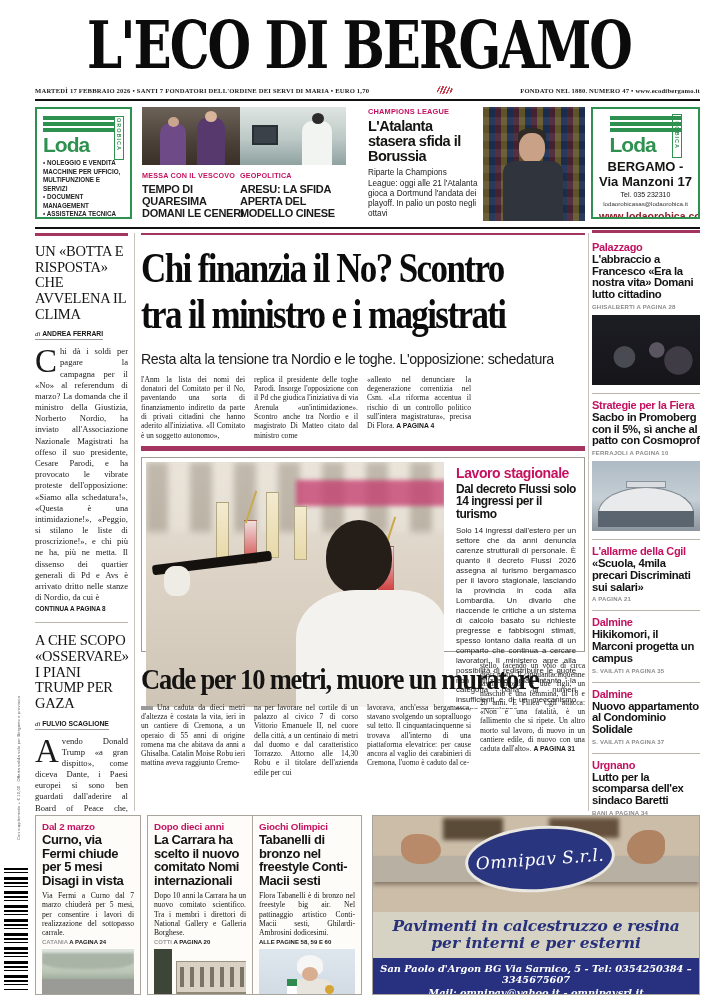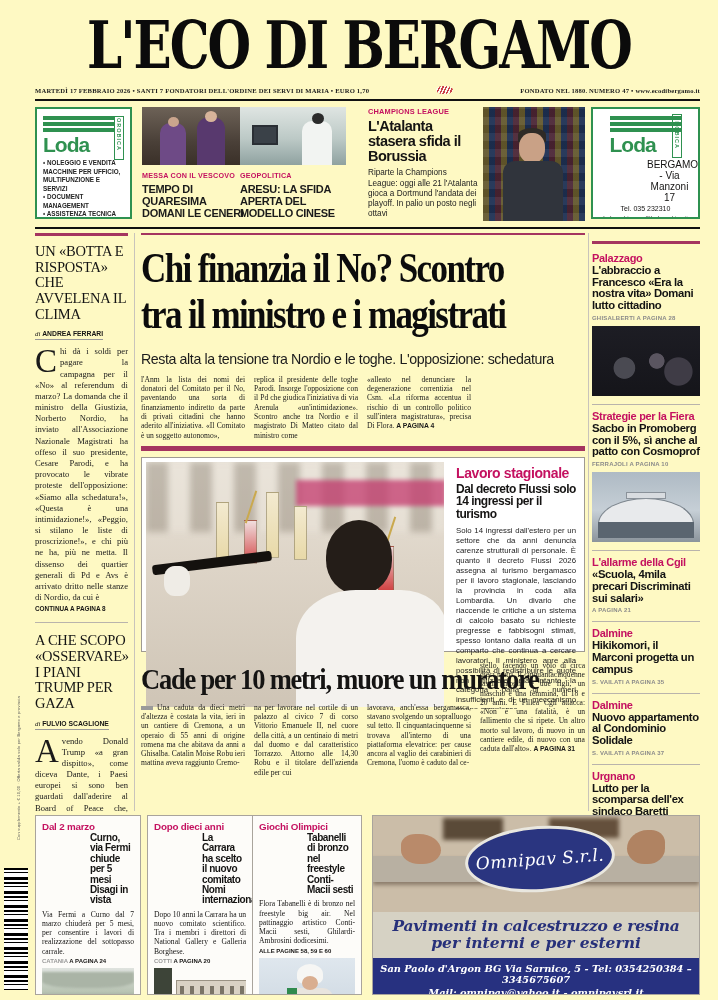--- a/index.html
+++ b/index.html
@@ -1,19 +1,19 @@
 <!DOCTYPE html>
 <html><head>
 <meta charset="utf-8">
 <style>
   * { margin:0; padding:0; box-sizing:border-box; }
   html,body { background:#888; }
   .page {
     position:relative; width:718px; height:1000px; margin:0 auto;
-    background:#fef9c3; color:#151413; overflow:hidden;
+    background:#ffffff; color:#151413; overflow:hidden;
     font-family:"Liberation Sans","DejaVu Sans",sans-serif;
   }
   .serif { font-family:"Liberation Serif","DejaVu Serif",serif; }
 
   
   .masthead-title{
     position:absolute; left:0; top:6px; width:718px; text-align:center;
     font-family:"DejaVu Serif","Liberation Serif",serif; font-weight:bold;
     font-size:50px; letter-spacing:-2px; transform:scaleY(1.32); transform-origin:top center;
     color:#0b0b0b; white-space:nowrap;
@@ -31,21 +31,21 @@
   .loda-box{ position:absolute; top:2px; height:112px; border:2px solid #2f9150; background:#fff; padding:5px 6px; overflow:hidden;}
   .loda-left{ left:35px; width:97px; }
   .loda-right{ left:591px; width:109px; text-align:center; }
   .loda-logo{ position:relative; }
   .loda-bars div{ height:4px; background:#2f9150; margin:2px 0; width:72px;}
   .loda-word{ color:#2f9150; font-weight:bold; font-size:21px; letter-spacing:-1px; line-height:1;}
   .loda-vert{ position:absolute; right:0; top:0; writing-mode:vertical-rl; font-size:5.5px; color:#2f9150;
     font-weight:bold; letter-spacing:1px; height:44px; border:1px solid #2f9150; padding:1px;}
   .loda-bullets{ margin-top:4px; font-size:6.3px; font-weight:bold; color:#222; line-height:1.35;}
   .loda-bullets div::before{ content:"• "; color:#444; }
-  .loda-addr1{ font-size:10px; font-weight:normal; margin-top:3px;margin-left:48px;}
+  .loda-addr1{ font-size:13px; font-weight:bold; margin-top:3px;}
   .loda-addr2{ font-size:7px; margin-top:2px;}
   .loda-addr3{ font-size:6.2px; margin-top:2px; color:#333;}
   .loda-addr4{ font-size:10.5px; font-weight:bold; color:#8c1f2a; margin-top:3px;}
 
   .teaser{ position:absolute; top:2px; width:108px; height:114px; overflow:hidden;}
   .teaser1{ left:142px; } .teaser2{ left:240px; width:106px;}
   .tphoto{ height:58px; width:100%; position:relative; overflow:hidden;}
   .tphoto-mass{ background:linear-gradient(180deg,#6d6257 0%,#4a4038 60%,#3a3028 100%); }
   .tphoto-mass .fig1{ position:absolute; left:18px; top:16px; width:26px; height:44px; background:#6e4a86; border-radius:10px 10px 0 0;}
   .tphoto-mass .fig2{ position:absolute; left:55px; top:10px; width:28px; height:50px; background:#58396e; border-radius:12px 12px 0 0;}
@@ -127,21 +127,21 @@
   .cade{ position:relative; margin-top:7px; height:116px;}
   .cade-title{ position:absolute; left:0; top:2px; width:330px;
     font-family:"Liberation Serif","DejaVu Serif",serif; font-weight:bold; font-size:26.5px;
     letter-spacing:-1.2px; transform:scaleY(1.15); transform-origin:top left; white-space:nowrap;}
   .cade-col{ position:absolute; font-family:"Liberation Serif","DejaVu Serif",serif; font-size:7.6px;
     line-height:1.22; text-align:justify; width:104px; color:#191919;}
   .cc1{ left:0; top:44px;} .cc2{ left:113px; top:44px;} .cc3{ left:226px; top:44px;}
   .cc4{ left:339px; top:2px; width:105px;}
 
   
-  .rightrail{ position:absolute; left:592px; top:241px; width:108px; }
+  .rightrail{ position:absolute; left:592px; top:230px; width:108px; }
   .rr-bar{ height:3px; background:#a43560; margin-bottom:6px;}
   .rr-item{ padding:2px 0 5px 0; }
   .rr-kicker{ font-size:11px; font-weight:bold; color:#c41160; letter-spacing:-0.3px;}
   .rr-title{ font-size:11.3px; font-weight:800; line-height:1.04; letter-spacing:-0.35px; color:#131313; margin-top:1px;}
   .rr-by{ margin-top:3px; font-size:6px; color:#8a8a8a; font-weight:bold; letter-spacing:.2px;}
   .rr-div{ height:1px; background:#b9b4ac; margin:3px 0;}
   .rr-photo{ width:108px; height:70px; margin-top:5px; position:relative; overflow:hidden;}
   .rr-photo-night{ background:radial-gradient(circle at 30% 60%, #4a4a52 0 12%, transparent 13%),
     radial-gradient(circle at 60% 50%, #5a5560 0 10%, transparent 11%),
     radial-gradient(circle at 80% 65%, #3f3c46 0 14%, transparent 15%),
@@ -149,21 +149,21 @@
   .rr-photo-fiera{ background:linear-gradient(180deg,#aebac4 0%,#c6cfd6 55%,#8b949c 100%);}
   .rr-photo-fiera .roof{ position:absolute; left:6px; top:26px; width:96px; height:26px; background:#e8eaec;
     border-radius:50% 50% 0 0 / 100% 100% 0 0; border:1px solid #7d868e;}
   .rr-photo-fiera .base{ position:absolute; left:6px; top:50px; width:96px; height:16px; background:#5a6570;}
   .rr-photo-fiera .sign{ position:absolute; left:34px; top:20px; width:40px; height:7px; background:#d8dce0; border:1px solid #8a929a;}
 
   
   .bbox{ position:absolute; top:815px; height:180px; border:1px solid #a9a49c; background:#fdfcf9; padding:5px 6px; overflow:hidden;}
   .b1{ left:35px; width:106px;} .b2{ left:147px; width:106px;} .b3{ left:252px; width:110px;}
   .bb-kicker{ font-size:9.8px; font-weight:bold; color:#c41160; letter-spacing:-0.2px;}
-  .bb-title{ font-size:10px; font-weight:800; line-height:1.04; letter-spacing:-0.4px; margin-top:1px;margin-left:48px;}
+  .bb-title{ font-size:13px; font-weight:800; line-height:1.04; letter-spacing:-0.4px; margin-top:1px;}
   .bb-body{ margin-top:4px; font-family:"Liberation Serif","DejaVu Serif",serif; font-size:7.6px; line-height:1.22; text-align:justify;}
   .bb-by{ margin-top:2px; font-size:6px; font-weight:bold;}
   .bb-by .n{ color:#999;}
   .bb-photo{ margin-top:4px; height:52px; position:relative; overflow:hidden;}
   .bp-street{ background:linear-gradient(180deg,#dfe3df 0%,#b9c4b4 45%,#9aa79a 60%,#8e8f8a 100%);}
   .bp-street .road{ position:absolute; left:0; bottom:0; width:100%; height:22px; background:#9a9a96;}
   .bp-street .hill{ position:absolute; left:0; top:4px; width:100%; height:16px; background:#aab4a6; border-radius:0 0 40% 40%; filter:blur(1px);}
   .bp-palace{ background:linear-gradient(180deg,#cfd4d8 0%,#c5beb2 40%,#b2a globe896 100%);}
   .bp-palace .fac{ position:absolute; left:22px; top:12px; width:72px; height:34px; background:#d9d2c4;
     box-shadow:inset 0 -2px 0 #8f8878; border:1px solid #9a9384;}

